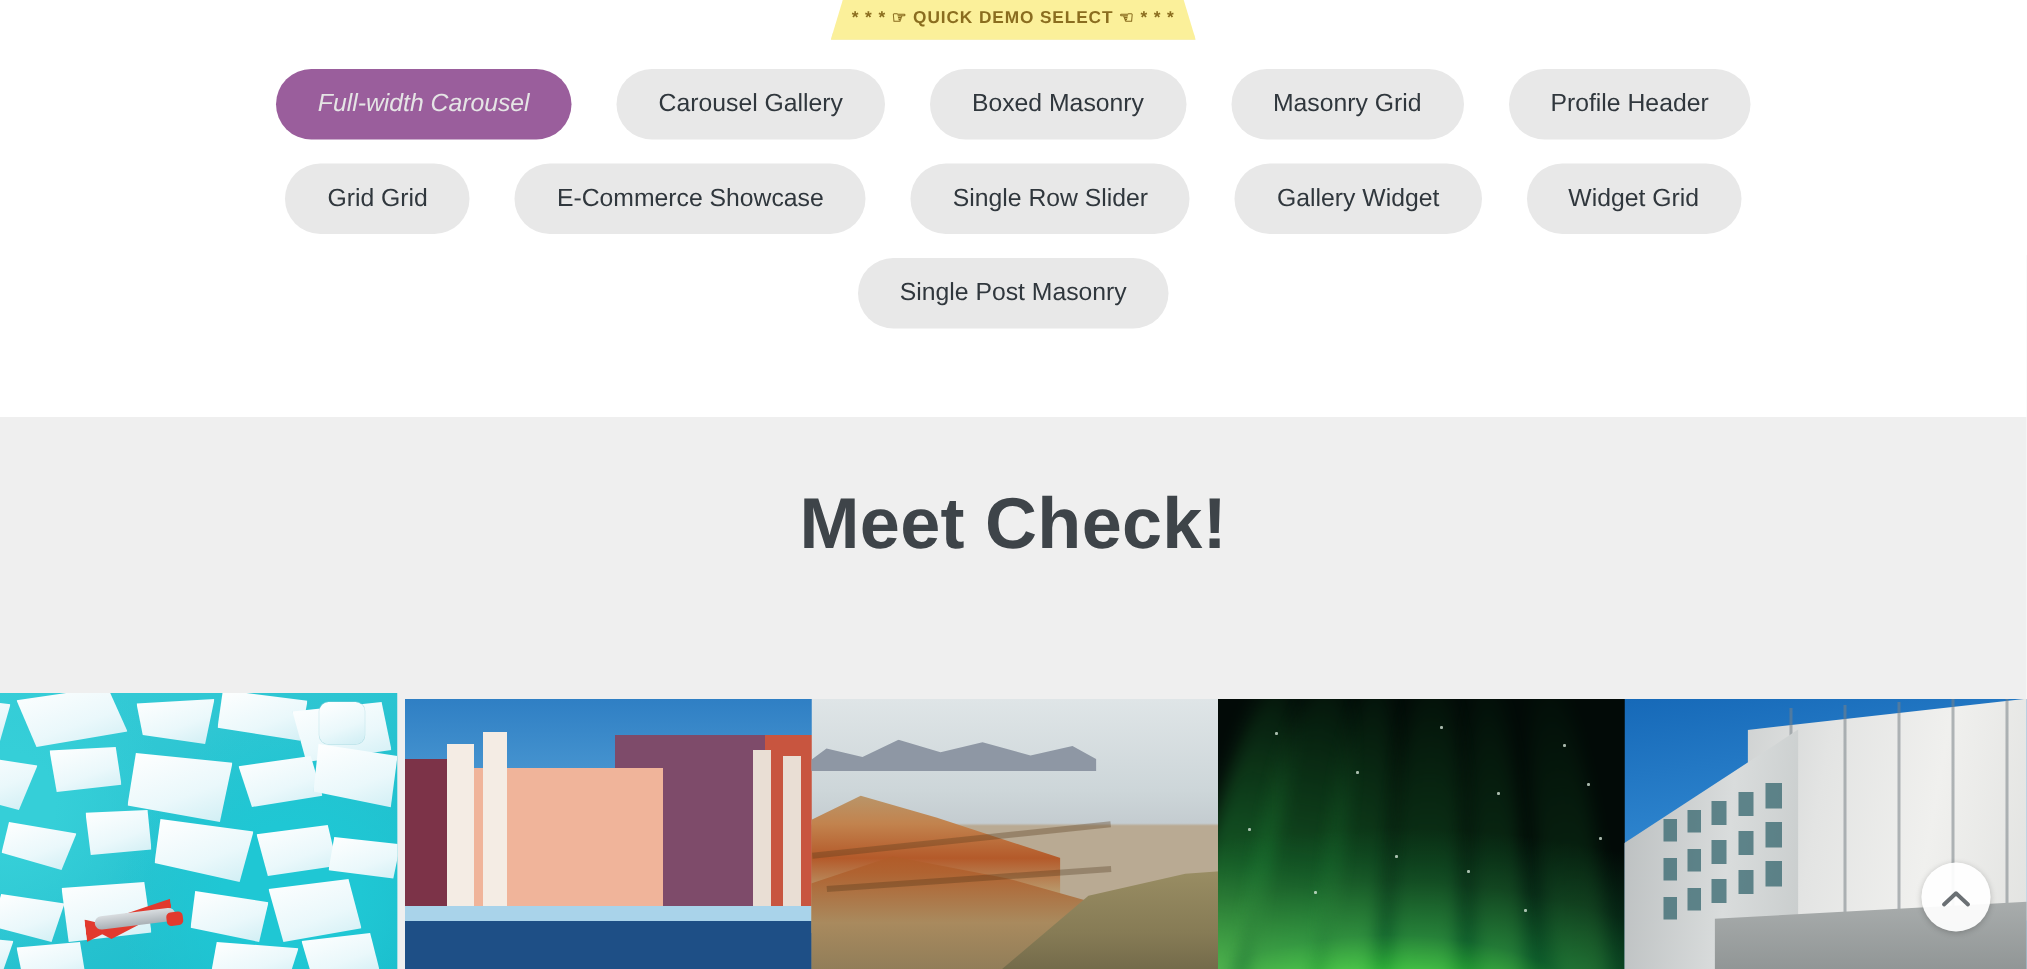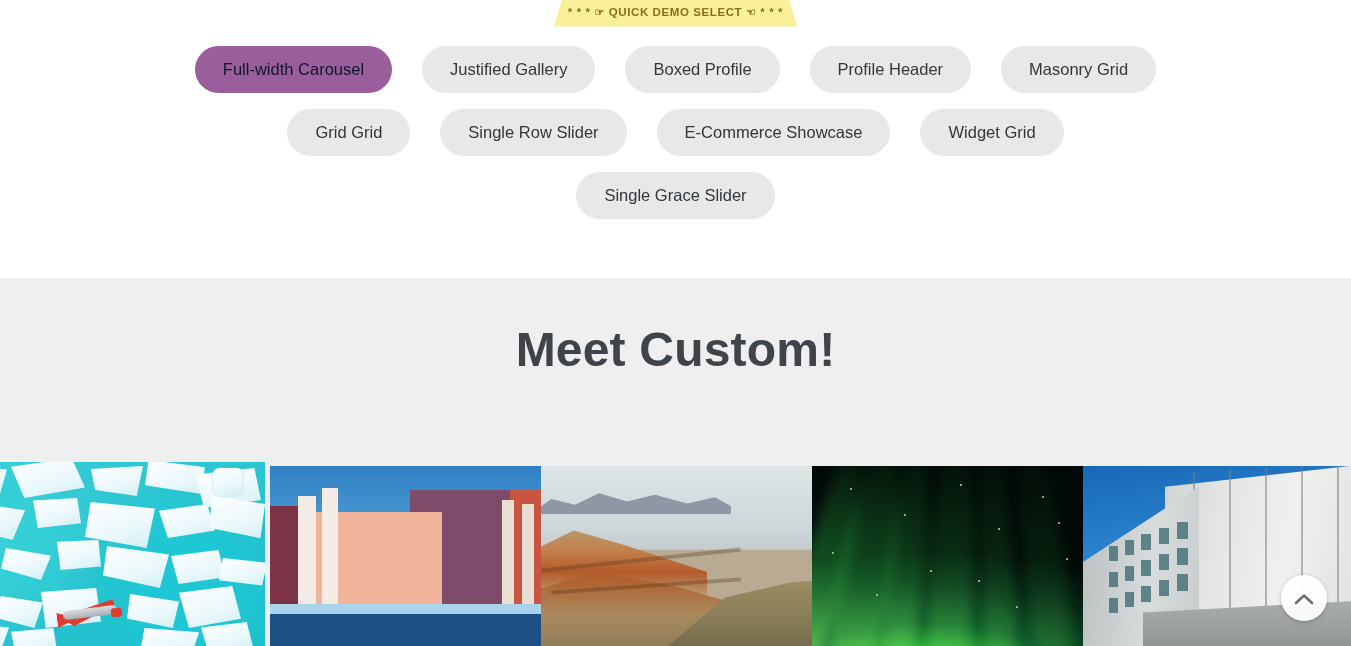--- a/index.html
+++ b/index.html
@@ -53,21 +53,22 @@
     color: #30373d;
     font-size: 16.5px;
     line-height: 1;
     border: none;
     cursor: pointer;
     font-family: "Liberation Sans", sans-serif;
     white-space: nowrap;
   }
   .pill.active {
     background: #9a5e9c;
-    color: #0f172a;
+    color: #e5e5e5;
+    font-style: italic;
   }
 
   
   .hero {
     position: absolute;
     top: 278px; left: 0;
     width: 1351px; height: 368px;
     background: #efefef;
   }
   .hero-title {
@@ -228,41 +229,42 @@
     <span>QUICK DEMO SELECT</span>
     <span class="hand">☜</span>
     <span>* * *</span>
   </div>
 </div>
 
 <div class="demo-nav">
 
   <div class="demo-row">
     <button class="pill active">Full-width Carousel</button>
-    <button class="pill">Justified Gallery</button>
-    <button class="pill">Boxed Profile</button>
+    <button class="pill">Carousel Gallery</button>
+    <button class="pill">Boxed Masonry</button>
+    <button class="pill">Masonry Grid</button>
     <button class="pill">Profile Header</button>
-    <button class="pill">Masonry Grid</button>
   </div>
 
   <div class="demo-row">
     <button class="pill">Grid Grid</button>
+    <button class="pill">E-Commerce Showcase</button>
     <button class="pill">Single Row Slider</button>
-    <button class="pill">E-Commerce Showcase</button>
+    <button class="pill">Gallery Widget</button>
     <button class="pill">Widget Grid</button>
   </div>
 
   <div class="demo-row">
-    <button class="pill">Single Grace Slider</button>
+    <button class="pill">Single Post Masonry</button>
   </div>
 
 </div>
 
 <div class="hero">
-  <h1 class="hero-title">Meet Custom!</h1>
+  <h1 class="hero-title">Meet Check!</h1>
 </div>
 
 <div class="strip">
 
   <div class="tile t0">
     <div class="art ice-bg">
       <div class="floe" style="left:4px;  top:2px;   width:58px; height:34px; clip-path:polygon(10% 0,100% 16%,86% 100%,0 72%)"></div>
       <div class="floe" style="left:66px; top:-4px;  width:74px; height:40px; clip-path:polygon(0 22%,82% 0,100% 74%,18% 100%)"></div>
       <div class="floe" style="left:146px;top:4px;   width:52px; height:30px; clip-path:polygon(0 10%,100% 0,88% 100%,8% 80%)"></div>
       <div class="floe" style="left:200px;top:-2px;  width:60px; height:36px; clip-path:polygon(6% 0,100% 20%,92% 94%,0 70%)"></div>

